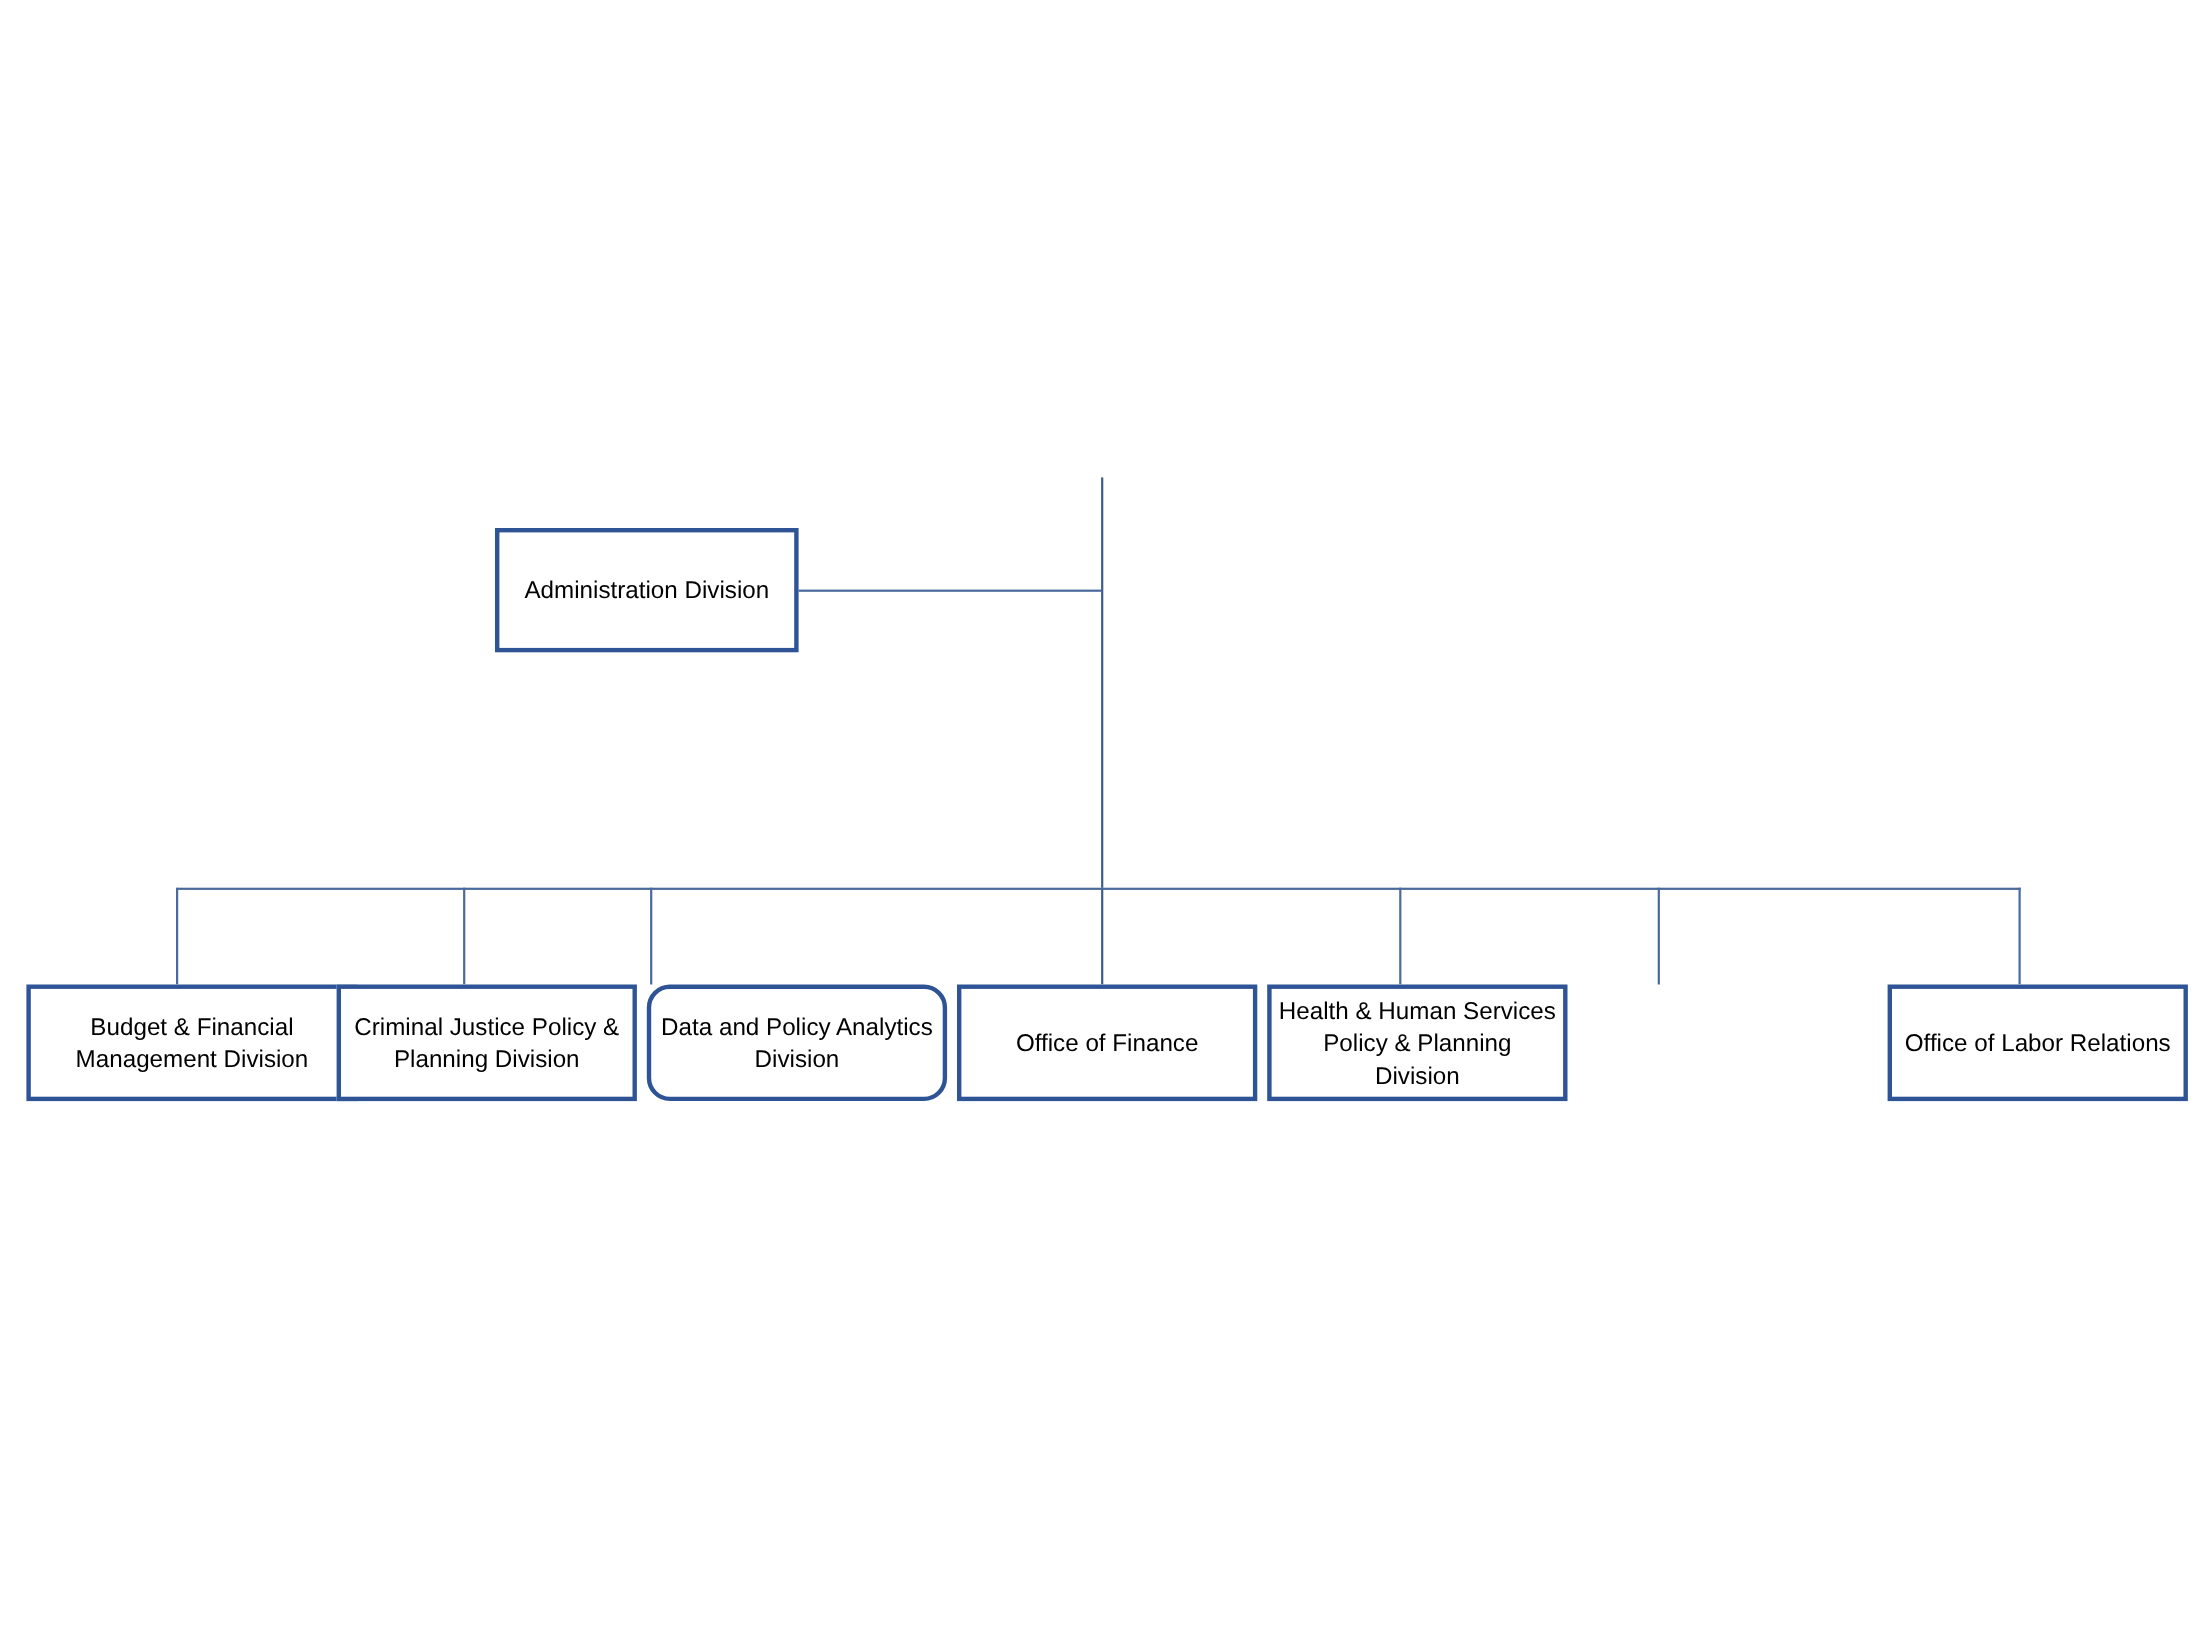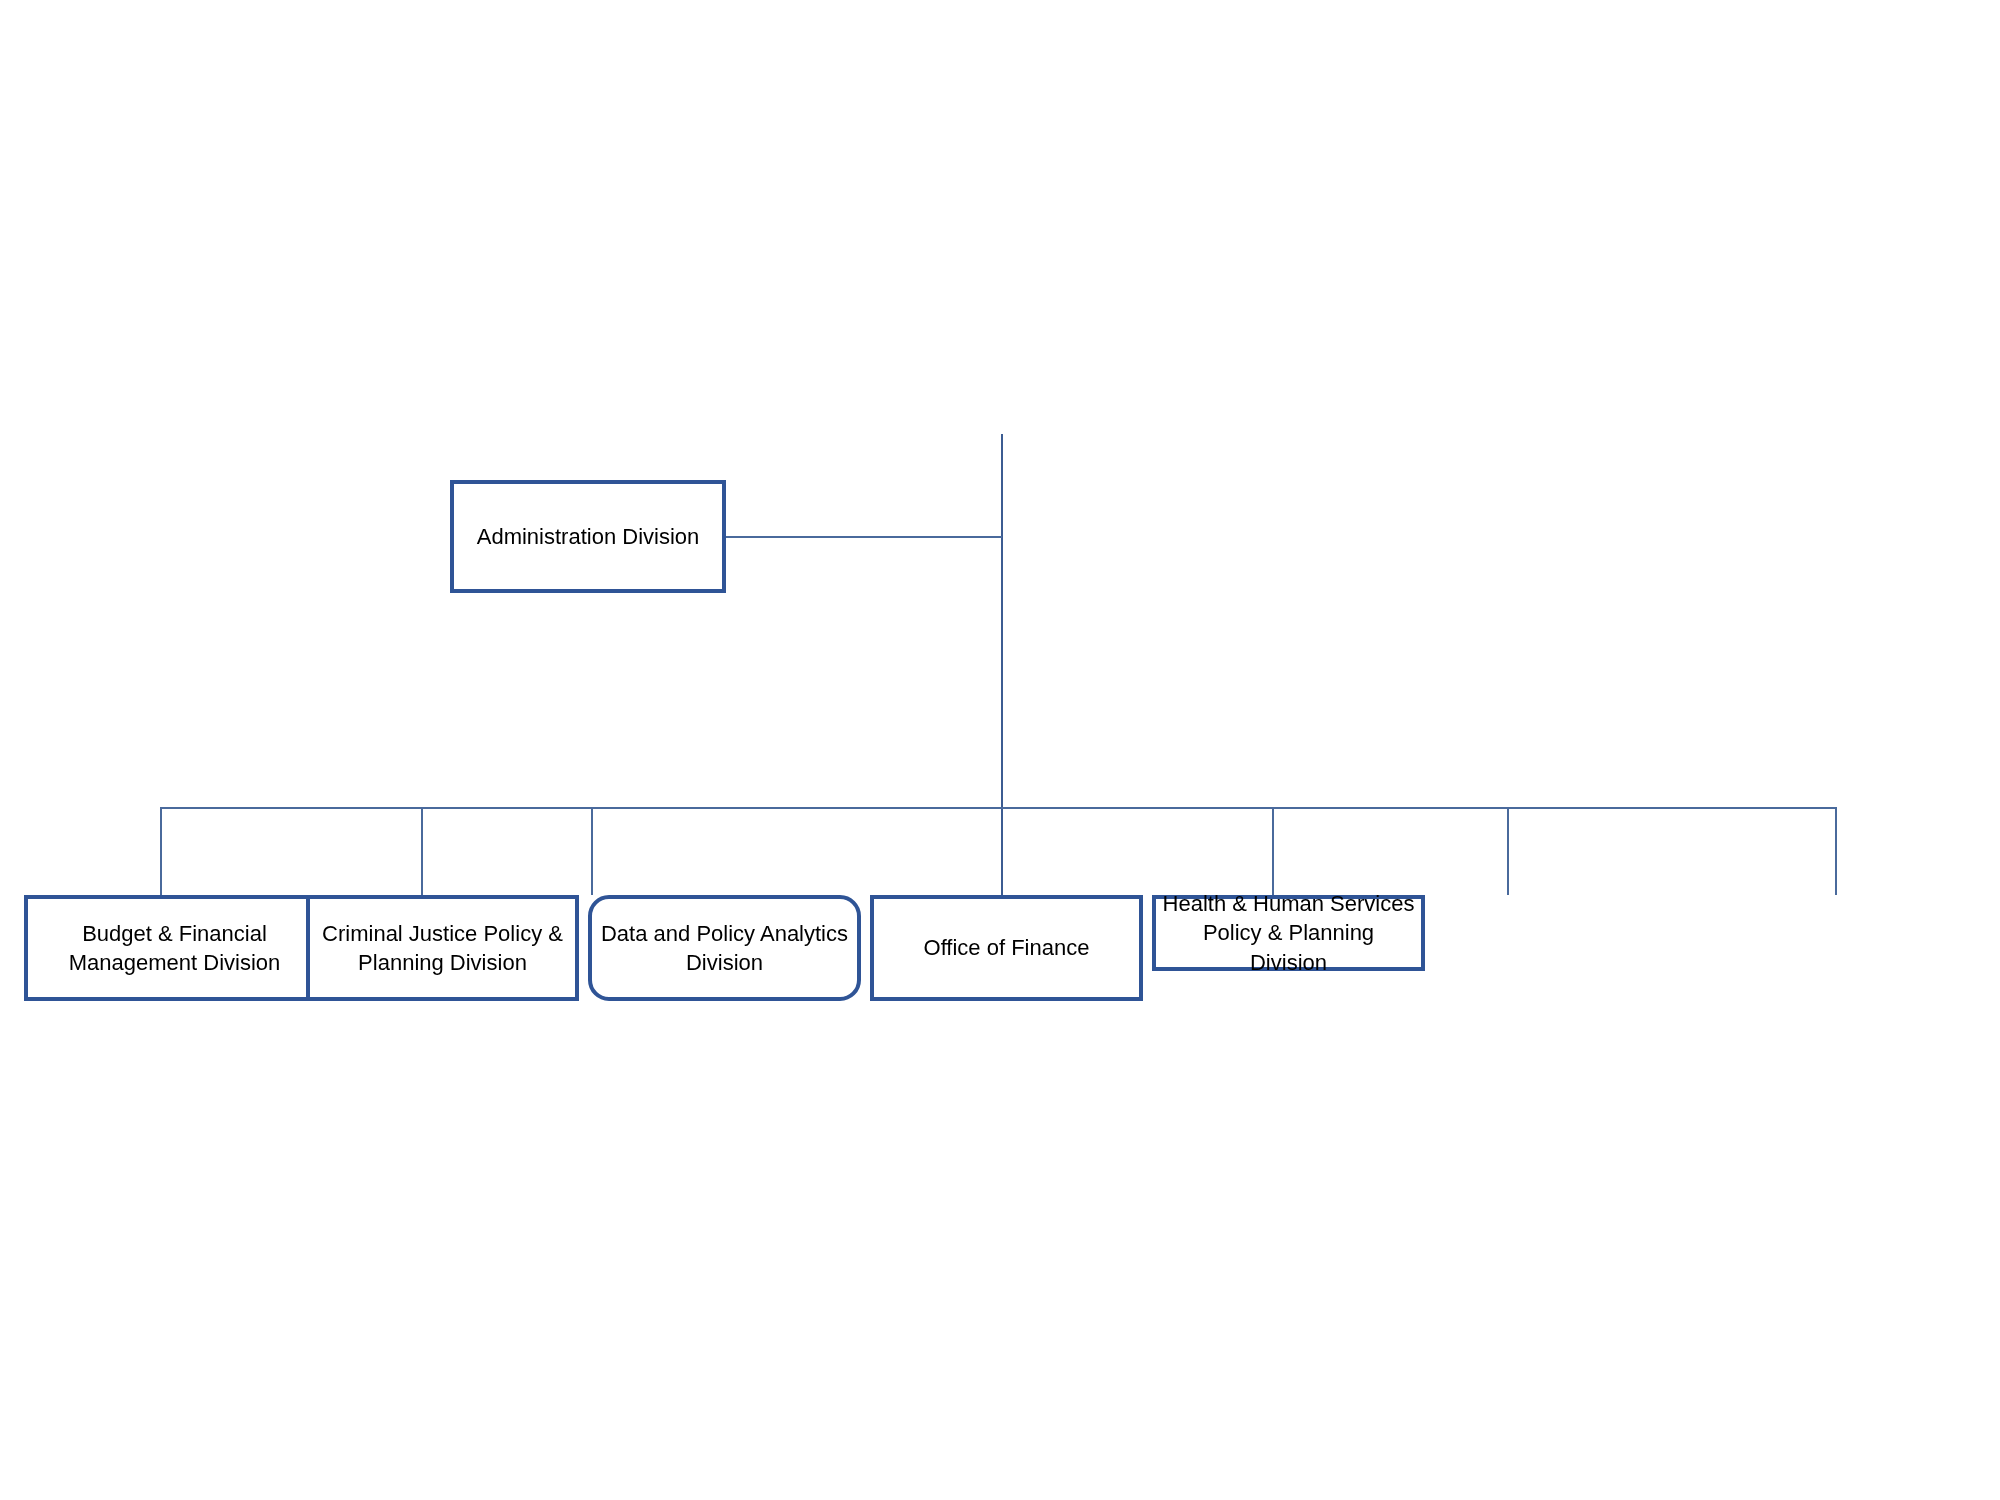--- a/index.html
+++ b/index.html
@@ -113,19 +113,22 @@
   </div>
 
   <div class="node-box" style="left:588px; top:895px; width:273px; height:106px;border-radius:21px;">
     <span class="label">Data and Policy Analytics Division</span>
   </div>
 
   <div class="node-box" style="left:870px; top:895px; width:273px; height:106px;align-items:center;">
     <span class="label">Office of Finance</span>
   </div>
 
-  <div class="node-box" style="left:1152px; top:895px; width:273px; height:76px;">
+  <div class="node-box" style="left:1152px; top:895px; width:273px; height:106px;">
     <span class="label">Health &amp; Human Services Policy &amp; Planning Division</span>
   </div>
 
 
+  <div class="node-box" style="left:1716px; top:895px; width:273px; height:106px;">
+    <span class="label">Office of Labor Relations</span>
+  </div>
 
 </div>
 
 </body></html>

